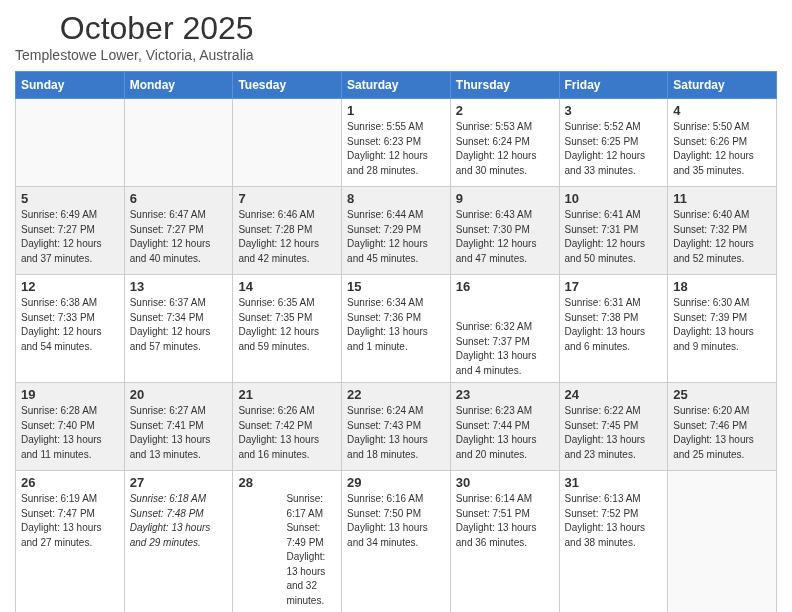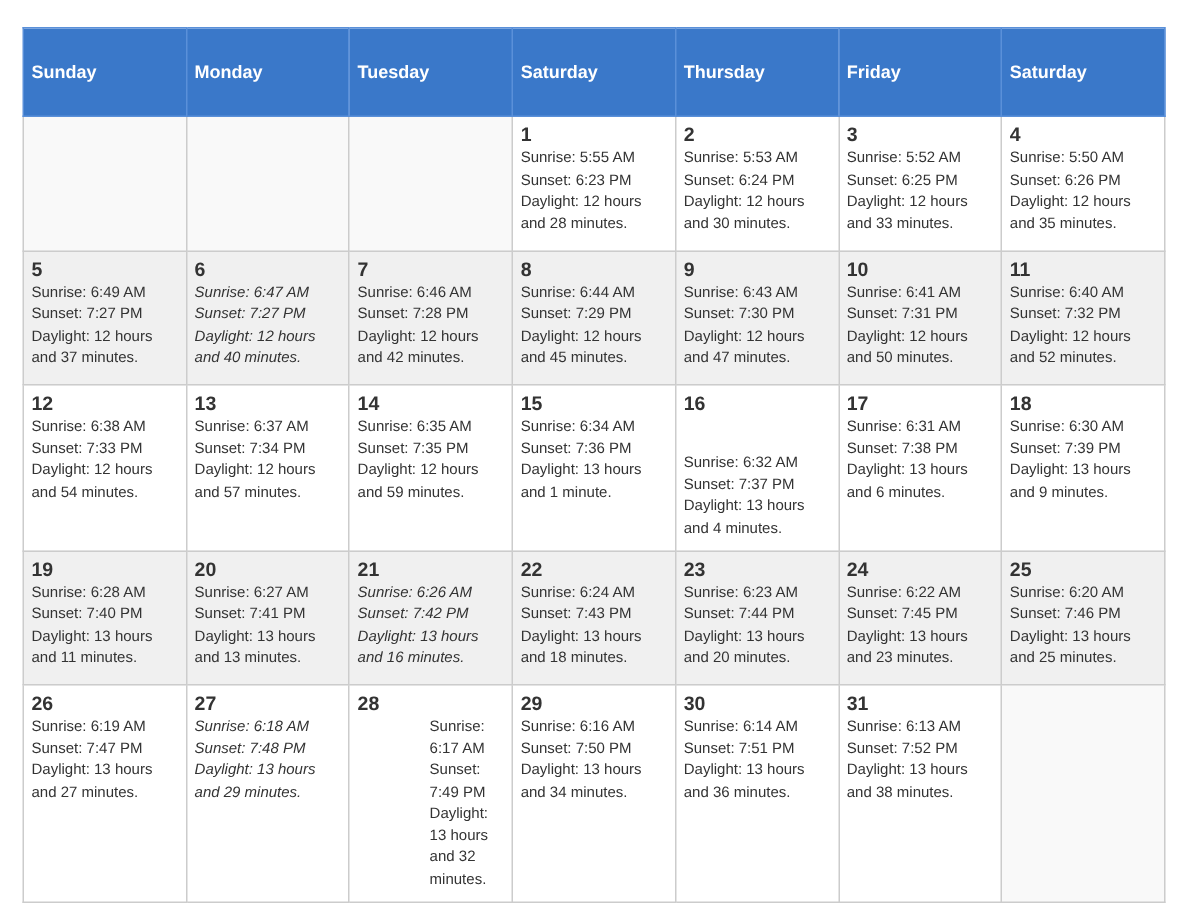--- a/index.html
+++ b/index.html
@@ -56,21 +56,21 @@
       border: 1px solid #ccc;
       border-collapse: collapse;
       width: 100%;
       table-layout: fixed;
       font-size: 10.5px;
     }
     .calendar th {
       background-color: #3a78c9;
       color: #fff;
       text-align: left;
-      padding: 22px 5px;
+      padding: 6px 5px;
       border: 1px solid #5a90d9;
       font-size: 12px;
     }
     .calendar td {
       vertical-align: top;
       border: 1px solid #ccc;
       padding: 4px 5px;
       height: 88px;
     }
     .calendar td.empty {
@@ -92,20 +92,24 @@
     }
     .row-white td {
       background-color: #ffffff;
     }
   </style>
 </head>
 <body>
 
 <div class="page">
   <div class="header">
+    <div class="title-block">
+      <div class="calendar-title">October 2025</div>
+      <div class="calendar-subtitle">Templestowe Lower, Victoria, Australia</div>
+    </div>
   </div>
 
   <table class="calendar">
     <thead>
       <tr>
         <th>Sunday</th>
         <th>Monday</th>
         <th>Tuesday</th>
         <th>Saturday</th>
         <th>Thursday</th>
@@ -150,21 +154,21 @@
         <tr class="row-shaded">
           <td>
             <div class="day-number">5</div>
             <div class="day-info" style="white-space: pre-line;">Sunrise: 6:49 AM
 Sunset: 7:27 PM
 Daylight: 12 hours
 and 37 minutes.</div>
           </td>
           <td>
             <div class="day-number">6</div>
-            <div class="day-info" style="white-space: pre-line; font-style: italic;">Sunrise: 6:47 AM
+            <div class="day-info" style="white-space: pre-line;">Sunrise: 6:47 AM
 Sunset: 7:27 PM
 Daylight: 12 hours
 and 40 minutes.</div>
           </td>
           <td>
             <div class="day-number">7</div>
             <div class="day-info" style="white-space: pre-line;">Sunrise: 6:46 AM
 Sunset: 7:28 PM
 Daylight: 12 hours
 and 42 minutes.</div>
@@ -259,21 +263,21 @@
           </td>
           <td>
             <div class="day-number">20</div>
             <div class="day-info" style="white-space: pre-line;">Sunrise: 6:27 AM
 Sunset: 7:41 PM
 Daylight: 13 hours
 and 13 minutes.</div>
           </td>
           <td>
             <div class="day-number">21</div>
-            <div class="day-info" style="white-space: pre-line; font-style: italic;">Sunrise: 6:26 AM
+            <div class="day-info" style="white-space: pre-line;">Sunrise: 6:26 AM
 Sunset: 7:42 PM
 Daylight: 13 hours
 and 16 minutes.</div>
           </td>
           <td>
             <div class="day-number">22</div>
             <div class="day-info" style="white-space: pre-line;">Sunrise: 6:24 AM
 Sunset: 7:43 PM
 Daylight: 13 hours
 and 18 minutes.</div>

